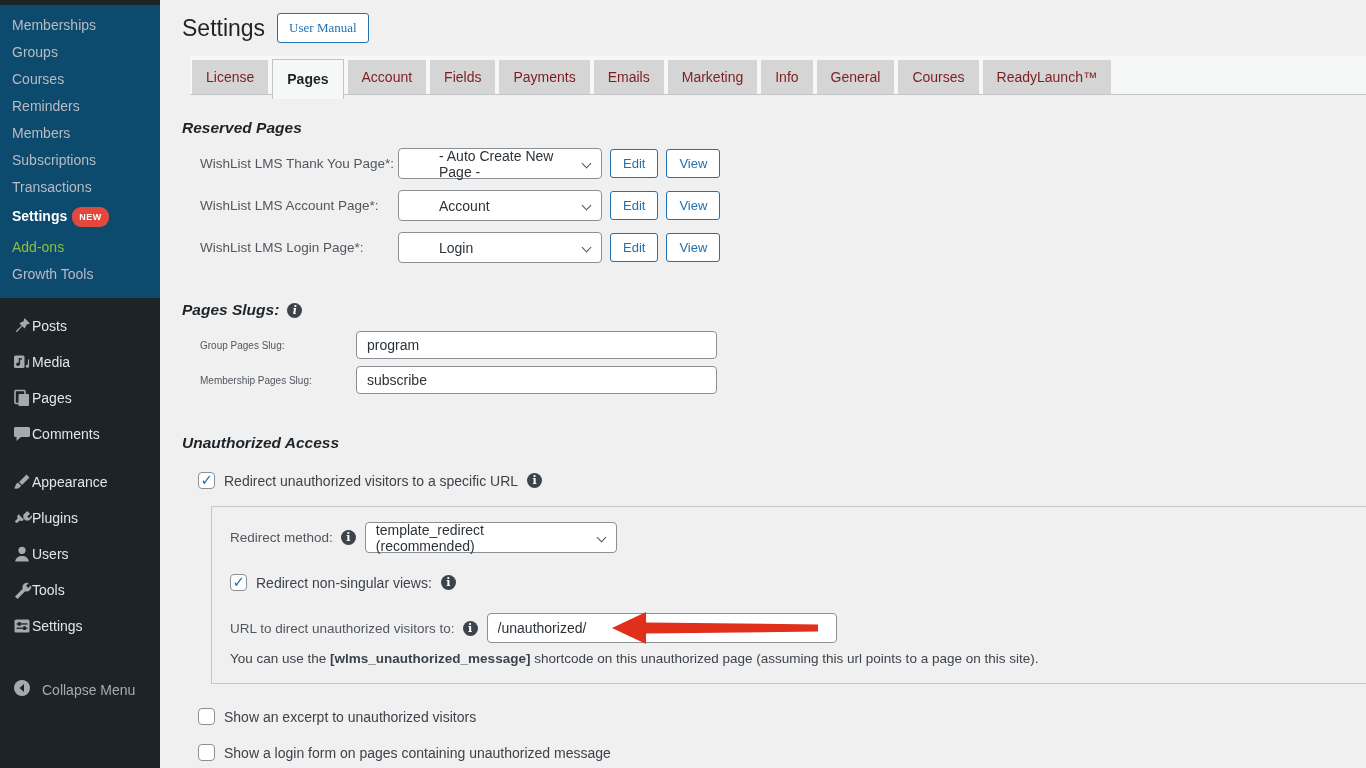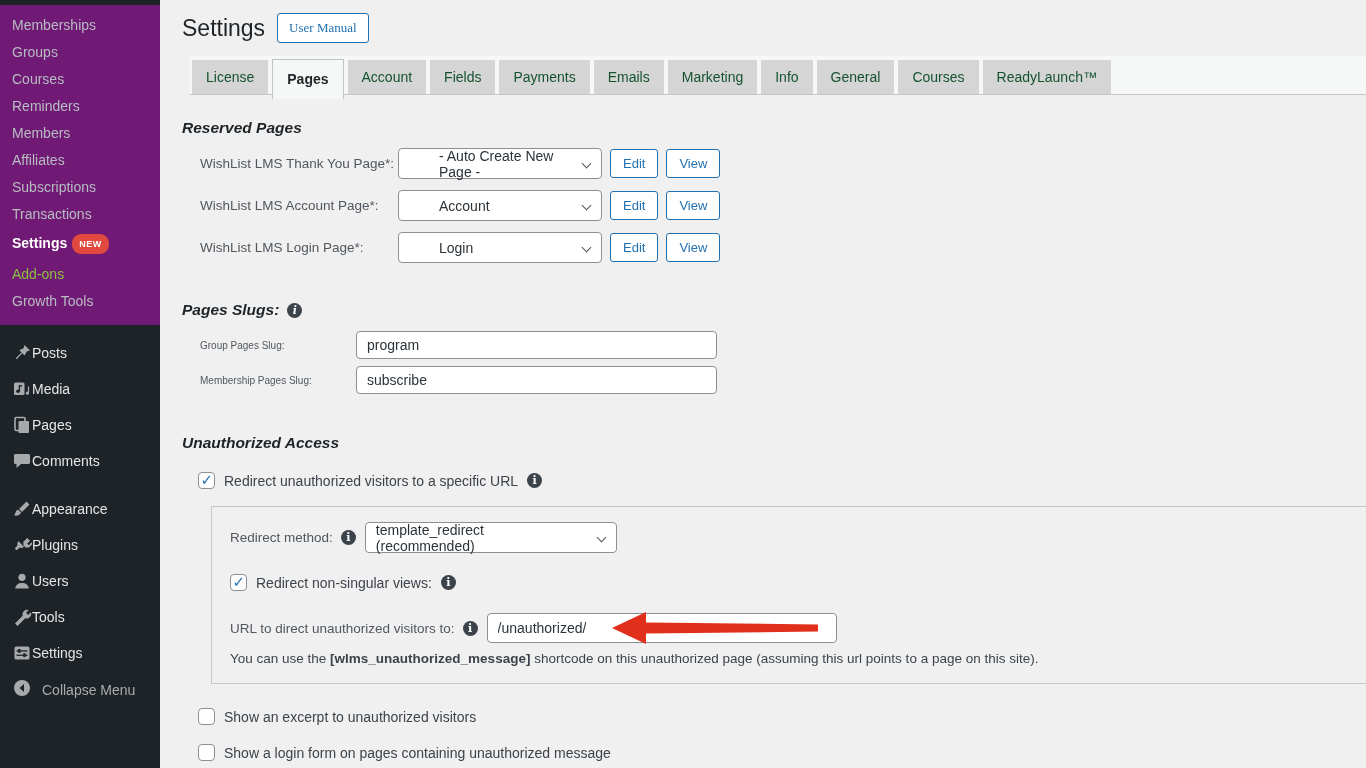--- a/index.html
+++ b/index.html
@@ -2,39 +2,39 @@
 <html><head>
 <meta charset="utf-8">
 <style>
   * { margin:0; padding:0; box-sizing:border-box; }
   html,body { width:1366px; height:768px; overflow:hidden; }
   body { font-family:"Liberation Sans","DejaVu Sans",sans-serif; background:#f0f0f1; color:#1d2327; font-size:14px; }
 
   
   .sidebar { position:absolute; left:0; top:0; width:160px; height:768px; background:#1d2327; }
   .sb-topstrip { height:5px; background:#1d2327; }
-  .submenu { background:#701a75; padding:7px 0 10px; }
+  .submenu { background:#0c4a6e; padding:7px 0 10px; }
   .submenu-item { padding:6px 12px 7px; font-size:14px; color:#b8bcc3; cursor:pointer; line-height:14px; }
   .submenu-item.current { color:#fff; font-weight:bold; }
   .submenu-item.green { color:#8dbf42; }
   .new-badge { display:inline-block; margin-left:5px; background:#e1493f; color:#fff; font-size:9px; font-weight:bold; letter-spacing:.5px; padding:3px 7px; border-radius:9px; vertical-align:1px; }
   .menu { padding-top:10px; }
   .menu-item { display:flex; align-items:center; padding:8px 12px; color:#e4e5e7; font-size:14px; cursor:pointer; }
   .menu-item .micon { width:20px; height:20px; flex:0 0 20px; display:inline-flex; }
   .menu-gap { height:12px; }
   .collapse-row { position:absolute; top:670px; left:0; right:0; display:flex; align-items:center; gap:10px; padding:8px 12px; color:#a7aaad; cursor:pointer; }
 
   
   .main { position:absolute; left:160px; top:0; width:1206px; height:768px; padding:13px 0 0 22px; }
   .title-row { display:flex; align-items:center; gap:12px; }
   .page-title { font-size:23px; font-weight:400; color:#1d2327; }
   .btn-outline { background:#fff; border:1px solid #2271b1; color:#2271b1; border-radius:3px; font-size:13px; padding:6px 11px; cursor:pointer; font-family:Liberation Serif, serif; }
 
   .tabbar { display:flex; align-items:flex-end; margin:13px 0 0 8px; background:#f6f7f7; border-bottom:1px solid #c3c4c7; white-space:nowrap; }
-  .tab { margin:4px 4px 0 0; padding:9px 14px; background:#d5d5d6; color:#14532d; font-size:14px; font-weight:500; cursor:pointer; }
+  .tab { margin:4px 4px 0 0; padding:9px 14px; background:#d5d5d6; color:#7f1d1d; font-size:14px; font-weight:500; cursor:pointer; }
   .tab:first-child { margin-left:2px; }
   .tab.active { position:relative; background:#f6f7f7; border:1px solid #c3c4c7; border-bottom:none; margin:0 4px -5px 0; padding:11px 14px 12px; font-weight:bold; color:#1d2327; }
 
   .section-h { font-size:15.5px; font-weight:bold; color:#1d2327; display:flex; align-items:center; gap:8px;font-style:italic; }
   .rp-head { margin-top:24px; }
 
   .info { display:inline-block; width:15px; height:15px; border-radius:50%; background:#3c434a; color:#fff; font-family:"DejaVu Serif",serif; font-size:11px; font-weight:bold; line-height:15px; text-align:center; flex:0 0 15px; }
 
   .form-row { display:flex; align-items:center; margin:10px 0 0 18px; }
   .rp-row { margin-top:11px; }
@@ -74,21 +74,20 @@
 <body>
 
 <div class="sidebar">
   <div class="sb-topstrip"></div>
   <div class="submenu">
     <div class="submenu-item">Memberships</div>
     <div class="submenu-item">Groups</div>
     <div class="submenu-item">Courses</div>
     <div class="submenu-item">Reminders</div>
     <div class="submenu-item">Members</div>
-    <div class="submenu-item">Affiliates</div>
     <div class="submenu-item">Subscriptions</div>
     <div class="submenu-item">Transactions</div>
     <div class="submenu-item current"><span>Settings</span><span class="new-badge">NEW</span></div>
     <div class="submenu-item green">Add-ons</div>
     <div class="submenu-item">Growth Tools</div>
   </div>
 
   <div class="menu">
     <div class="menu-item">
       <span class="micon">

